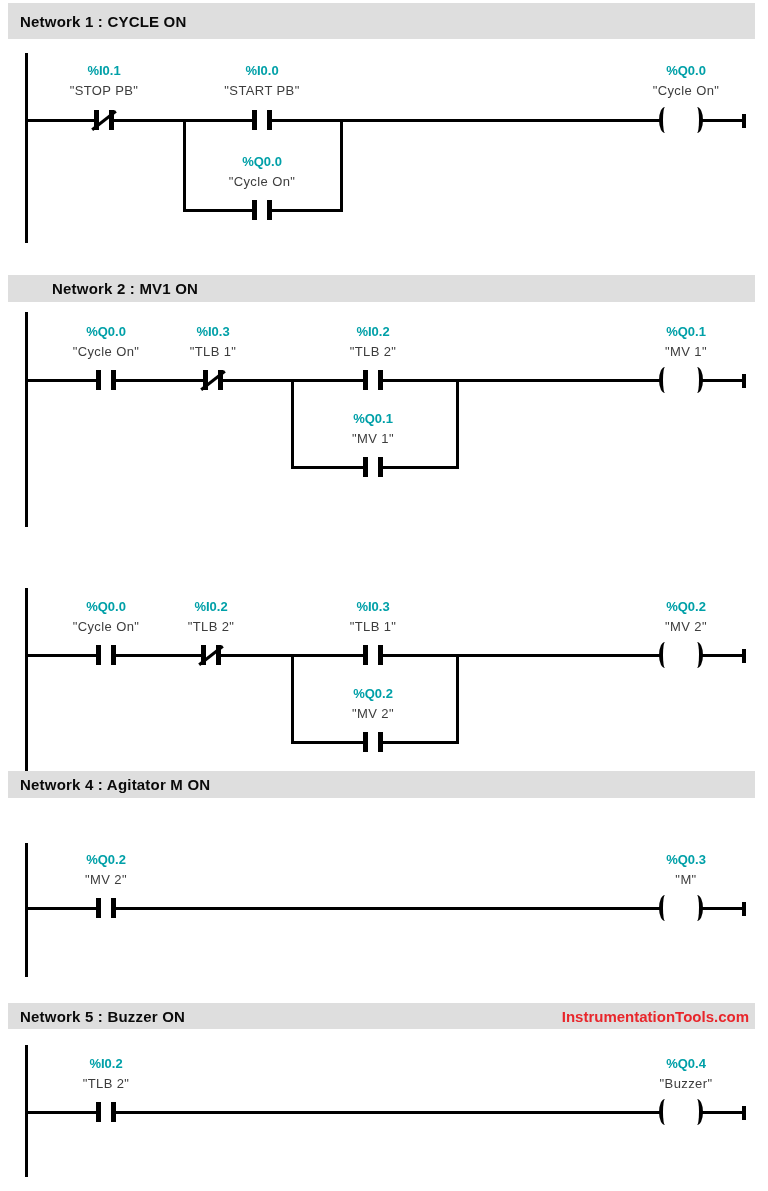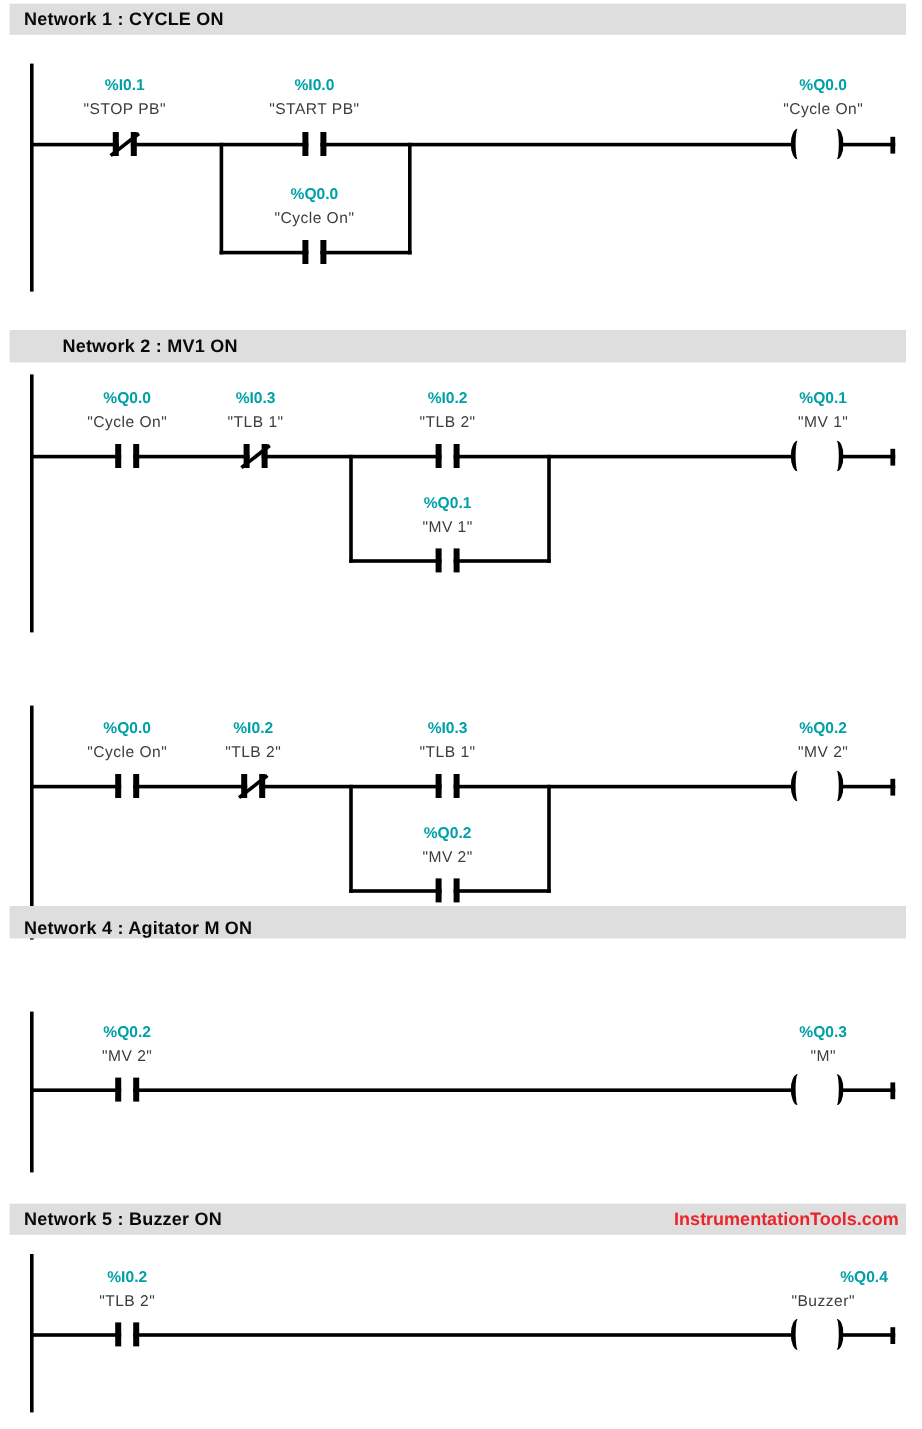--- a/index.html
+++ b/index.html
@@ -31,21 +31,21 @@
   .tag{position:absolute;transform:translateX(-50%);white-space:nowrap;
        font-size:13px;color:#3d3d3d;letter-spacing:.4px;}
   .grp{display:contents;}
 </style>
 </head>
 <body>
 
 <div id="page">
 
   
-  <div class="net-header" style="top:3px;height:26px;">
+  <div class="net-header" style="top:3px;height:36px;">
     <span class="net-title">Network 1 : CYCLE ON</span>
   </div>
   <div class="v-line" style="left:25px;top:53px;height:190px;"></div>
   <div class="h-line" style="left:25px;top:119px;width:721px;"></div>
   <div class="tick" style="left:742px;top:114px;"></div>
 
   <div class="grp">
     <div class="gap" style="left:99px;top:118px;"></div>
     <div class="cbar" style="left:94px;top:110px;"></div>
     <div class="cbar" style="left:109px;top:110px;"></div>
@@ -179,21 +179,21 @@
 
   <div class="grp">
     <div class="coil-gap" style="left:661px;top:653px;"></div>
     <div class="lparen" style="left:659px;top:642px;"></div>
     <div class="rparen" style="left:691px;top:642px;"></div>
     <span class="addr" style="left:686px;top:599px;">%Q0.2</span>
     <span class="tag" style="left:686px;top:619px;">"MV 2"</span>
   </div>
 
   
-  <div class="net-header" style="top:755px;height:27px;align-items:flex-end;">
+  <div class="net-header" style="top:771px;height:27px;">
     <span class="net-title">Network 4 : Agitator M ON</span>
   </div>
   <div class="v-line" style="left:25px;top:843px;height:134px;"></div>
   <div class="h-line" style="left:25px;top:907px;width:721px;"></div>
   <div class="tick" style="left:742px;top:902px;"></div>
 
   <div class="grp">
     <div class="gap" style="left:101px;top:906px;"></div>
     <div class="cbar" style="left:96px;top:898px;"></div>
     <div class="cbar" style="left:111px;top:898px;"></div>
@@ -223,17 +223,17 @@
     <div class="cbar" style="left:96px;top:1102px;"></div>
     <div class="cbar" style="left:111px;top:1102px;"></div>
     <span class="addr" style="left:106px;top:1056px;">%I0.2</span>
     <span class="tag" style="left:106px;top:1076px;">"TLB 2"</span>
   </div>
 
   <div class="grp">
     <div class="coil-gap" style="left:661px;top:1110px;"></div>
     <div class="lparen" style="left:659px;top:1099px;"></div>
     <div class="rparen" style="left:691px;top:1099px;"></div>
-    <span class="addr" style="left:686px;top:1056px;margin-left:34px;">%Q0.4</span>
+    <span class="addr" style="left:686px;top:1056px;">%Q0.4</span>
     <span class="tag" style="left:686px;top:1076px;">"Buzzer"</span>
   </div>
 
 </div>
 
 </body></html>

